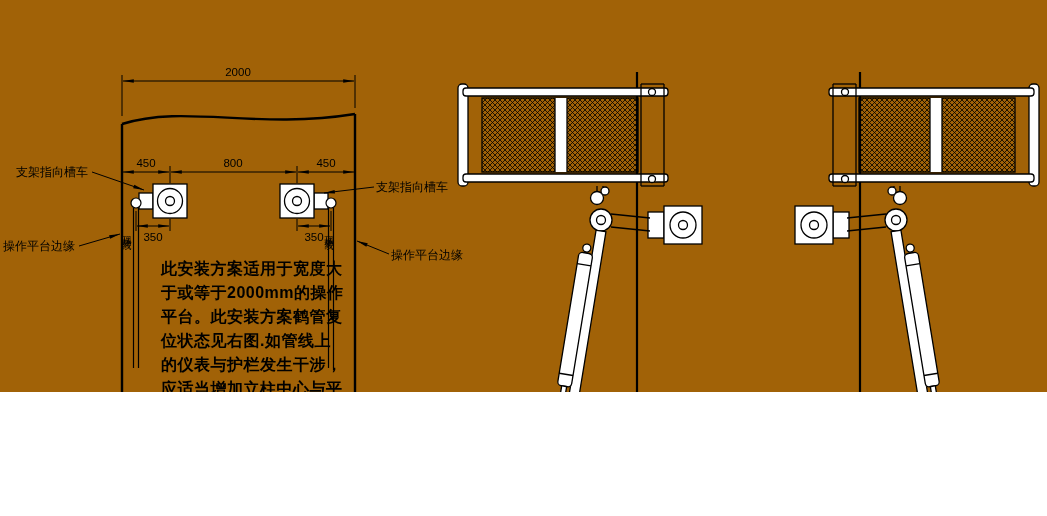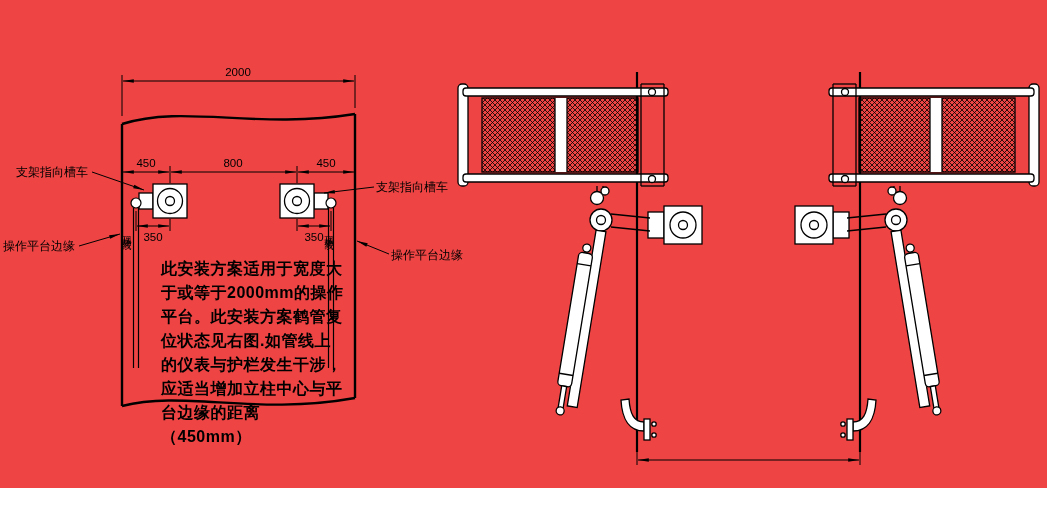--- a/index.html
+++ b/index.html
@@ -1,17 +1,17 @@
 <!DOCTYPE html>
 <html><head>
 <meta charset="utf-8">
 <style>
   * { margin:0; padding:0; box-sizing:border-box; }
   body { background:#ffffff; font-family:"Liberation Sans", sans-serif; }
-  #canvas { position:relative; width:1047px; height:488px; background:#ef4444; overflow:hidden; }
+  #canvas { position:relative; width:1047px; height:392px; background:#a16207; overflow:hidden; }
   #canvas svg { position:absolute; left:0; top:0; }
   .note { position:absolute; color:#000; font-size:16px; line-height:1.5; letter-spacing:0.5px;
           font-family:"Liberation Sans", sans-serif;font-weight:bold; }
   .vtext { position:absolute; writing-mode:vertical-rl; text-orientation:upright;
            font-size:9px; letter-spacing:2px; color:#000; }
   text { fill:#000; stroke:none; font-family:"Liberation Sans", sans-serif; }
   .dimnum { font-size:11.5px; }
   .lbl { font-size:12px; }
 </style>
 </head>

